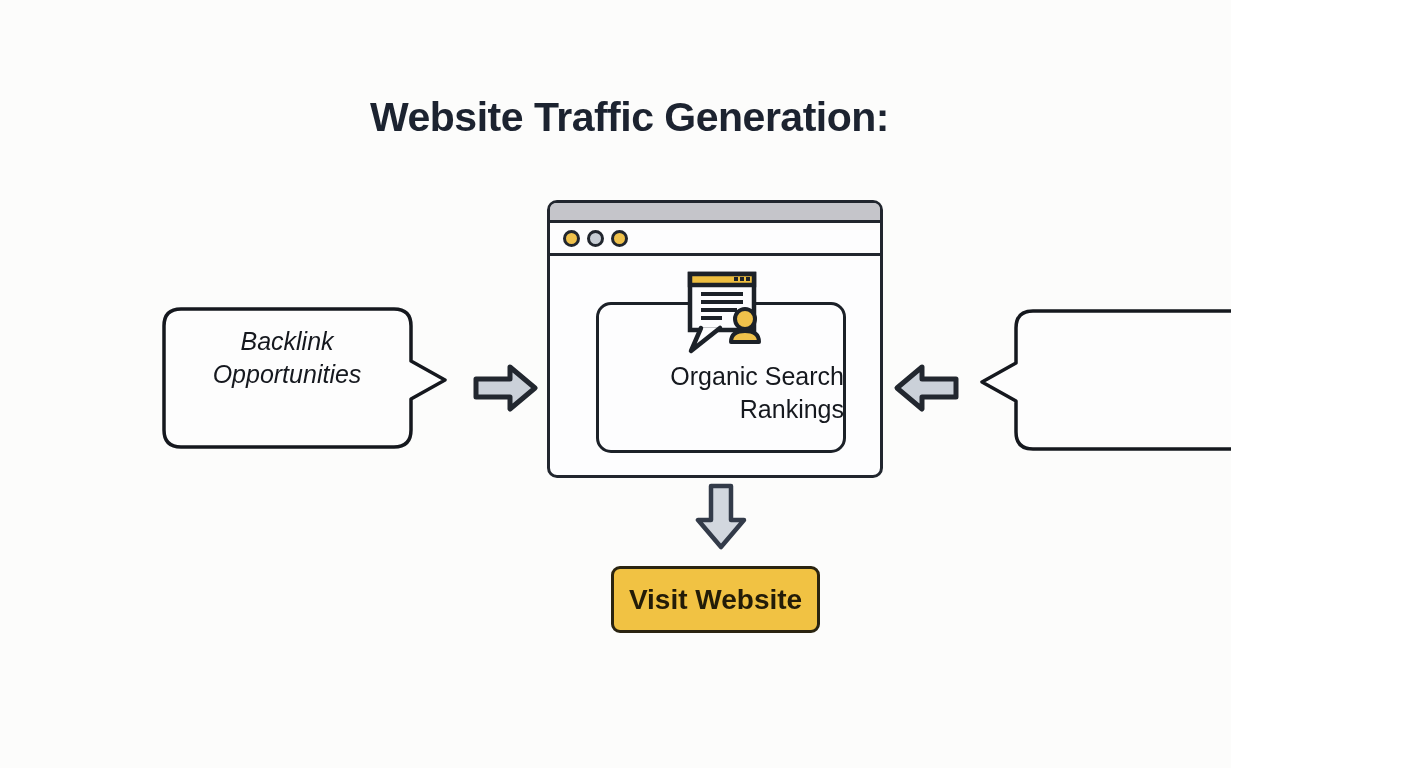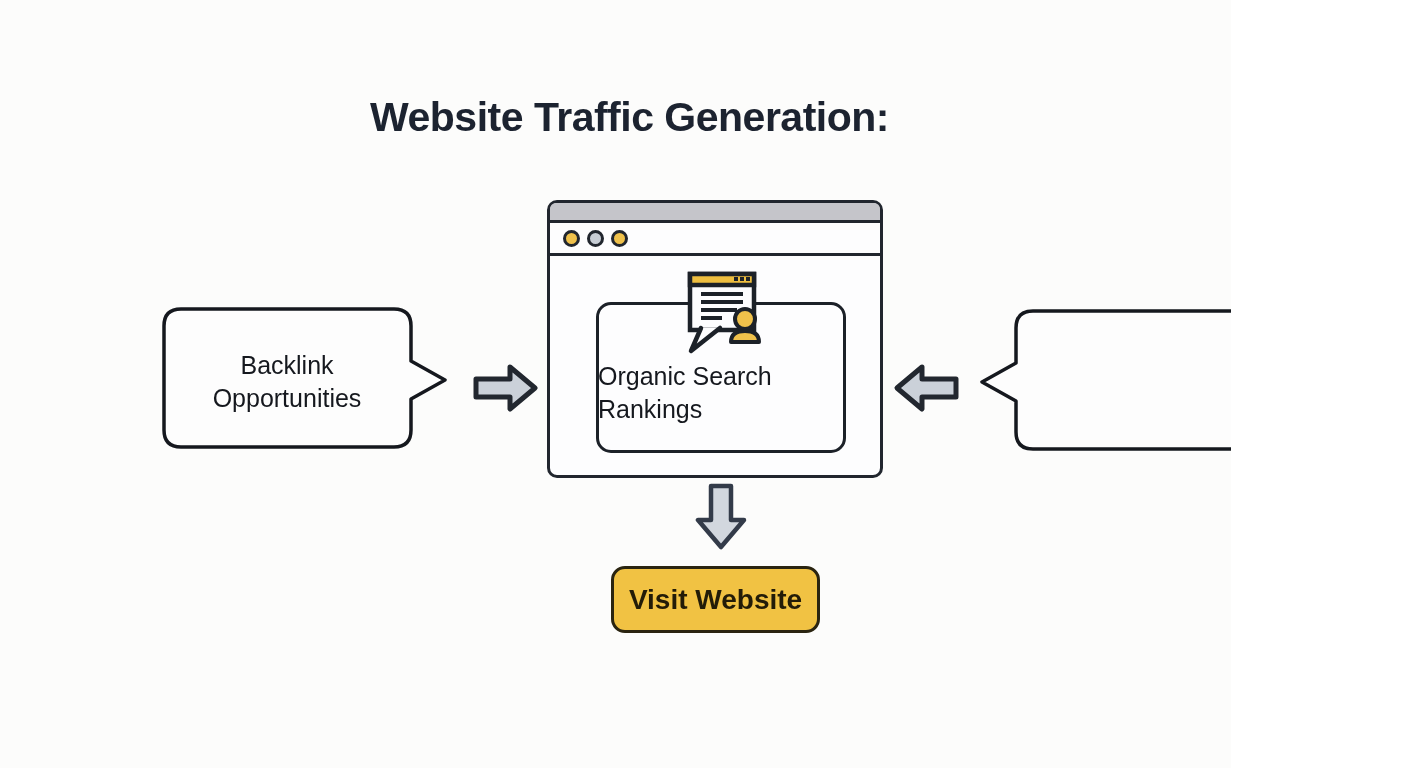--- a/index.html
+++ b/index.html
@@ -75,54 +75,54 @@
     background: #fdfdfe;
     border: 3px solid #1c2128;
     border-radius: 15px;
     z-index: 2;
   }
   #inner-label {
     left: 598px; top: 360px;
     width: 246px; height: 70px;
     z-index: 2;
     font-size: 25px; line-height: 33px;
-    color: #15181e; text-align: left;
+    color: #15181e; text-align: right;
   }
 
   #doc-icon { left: 682px; top: 264px; z-index: 3; }
 
   
   #cta {
     left: 611px; top: 566px;
     width: 209px; height: 67px;
     box-sizing: border-box;
     background: #f1c243;
     border: 3.5px solid #2a2410;
-    border-radius: 14px;
+    border-radius: 9px;
     display: flex; align-items: center; justify-content: center;
     cursor: pointer;
     z-index: 1;
   }
   #cta span {
     font-size: 28px;
     font-weight: 700;
     color: #231c08;
   }
 </style>
 </head>
 <body>
 
 <div id="canvas">
 
   <div id="title" class="abs">Website Traffic Generation:</div>
 
   <svg class="abs" style="left:161px; top:306px;" width="290" height="144" viewBox="0 0 290 144">
     <path d="M 20 3 H 233 Q 250 3 250 20 V 55 L 284 74 L 250 93 V 124 Q 250 141 233 141 H 20 Q 3 141 3 124 V 20 Q 3 3 20 3 Z" fill="#fdfdfd" stroke="#15181e" stroke-width="3.5" stroke-linejoin="round"></path>
   </svg>
-  <div class="abs bubble-label" style="left:194px; top:344px; width:186px; height:76px;">Backlink Opportunities</div>
+  <div class="abs bubble-label" style="left:194px; top:320px; width:186px; height:76px;font-style:italic;">Backlink Opportunities</div>
 
   <svg class="abs" style="left:976px; top:308px;" width="290" height="144" viewBox="0 0 290 144">
     <path d="M 270 3 H 57 Q 40 3 40 20 V 55 L 6 74 L 40 93 V 124 Q 40 141 57 141 H 270 Q 287 141 287 124 V 20 Q 287 3 270 3 Z" fill="#fdfdfd" stroke="#15181e" stroke-width="3.5" stroke-linejoin="round"></path>
   </svg>
 
   <svg class="abs" style="left:472px; top:362px;" width="68" height="52" viewBox="0 0 68 52">
     <polygon points="4,17 38,17 38,5 63,26 38,47 38,35 4,35" fill="#cbd1d9" stroke="#22272f" stroke-width="5" stroke-linejoin="round"></polygon>
   </svg>
 
   <svg class="abs" style="left:892px; top:362px;" width="68" height="52" viewBox="0 0 68 52">

